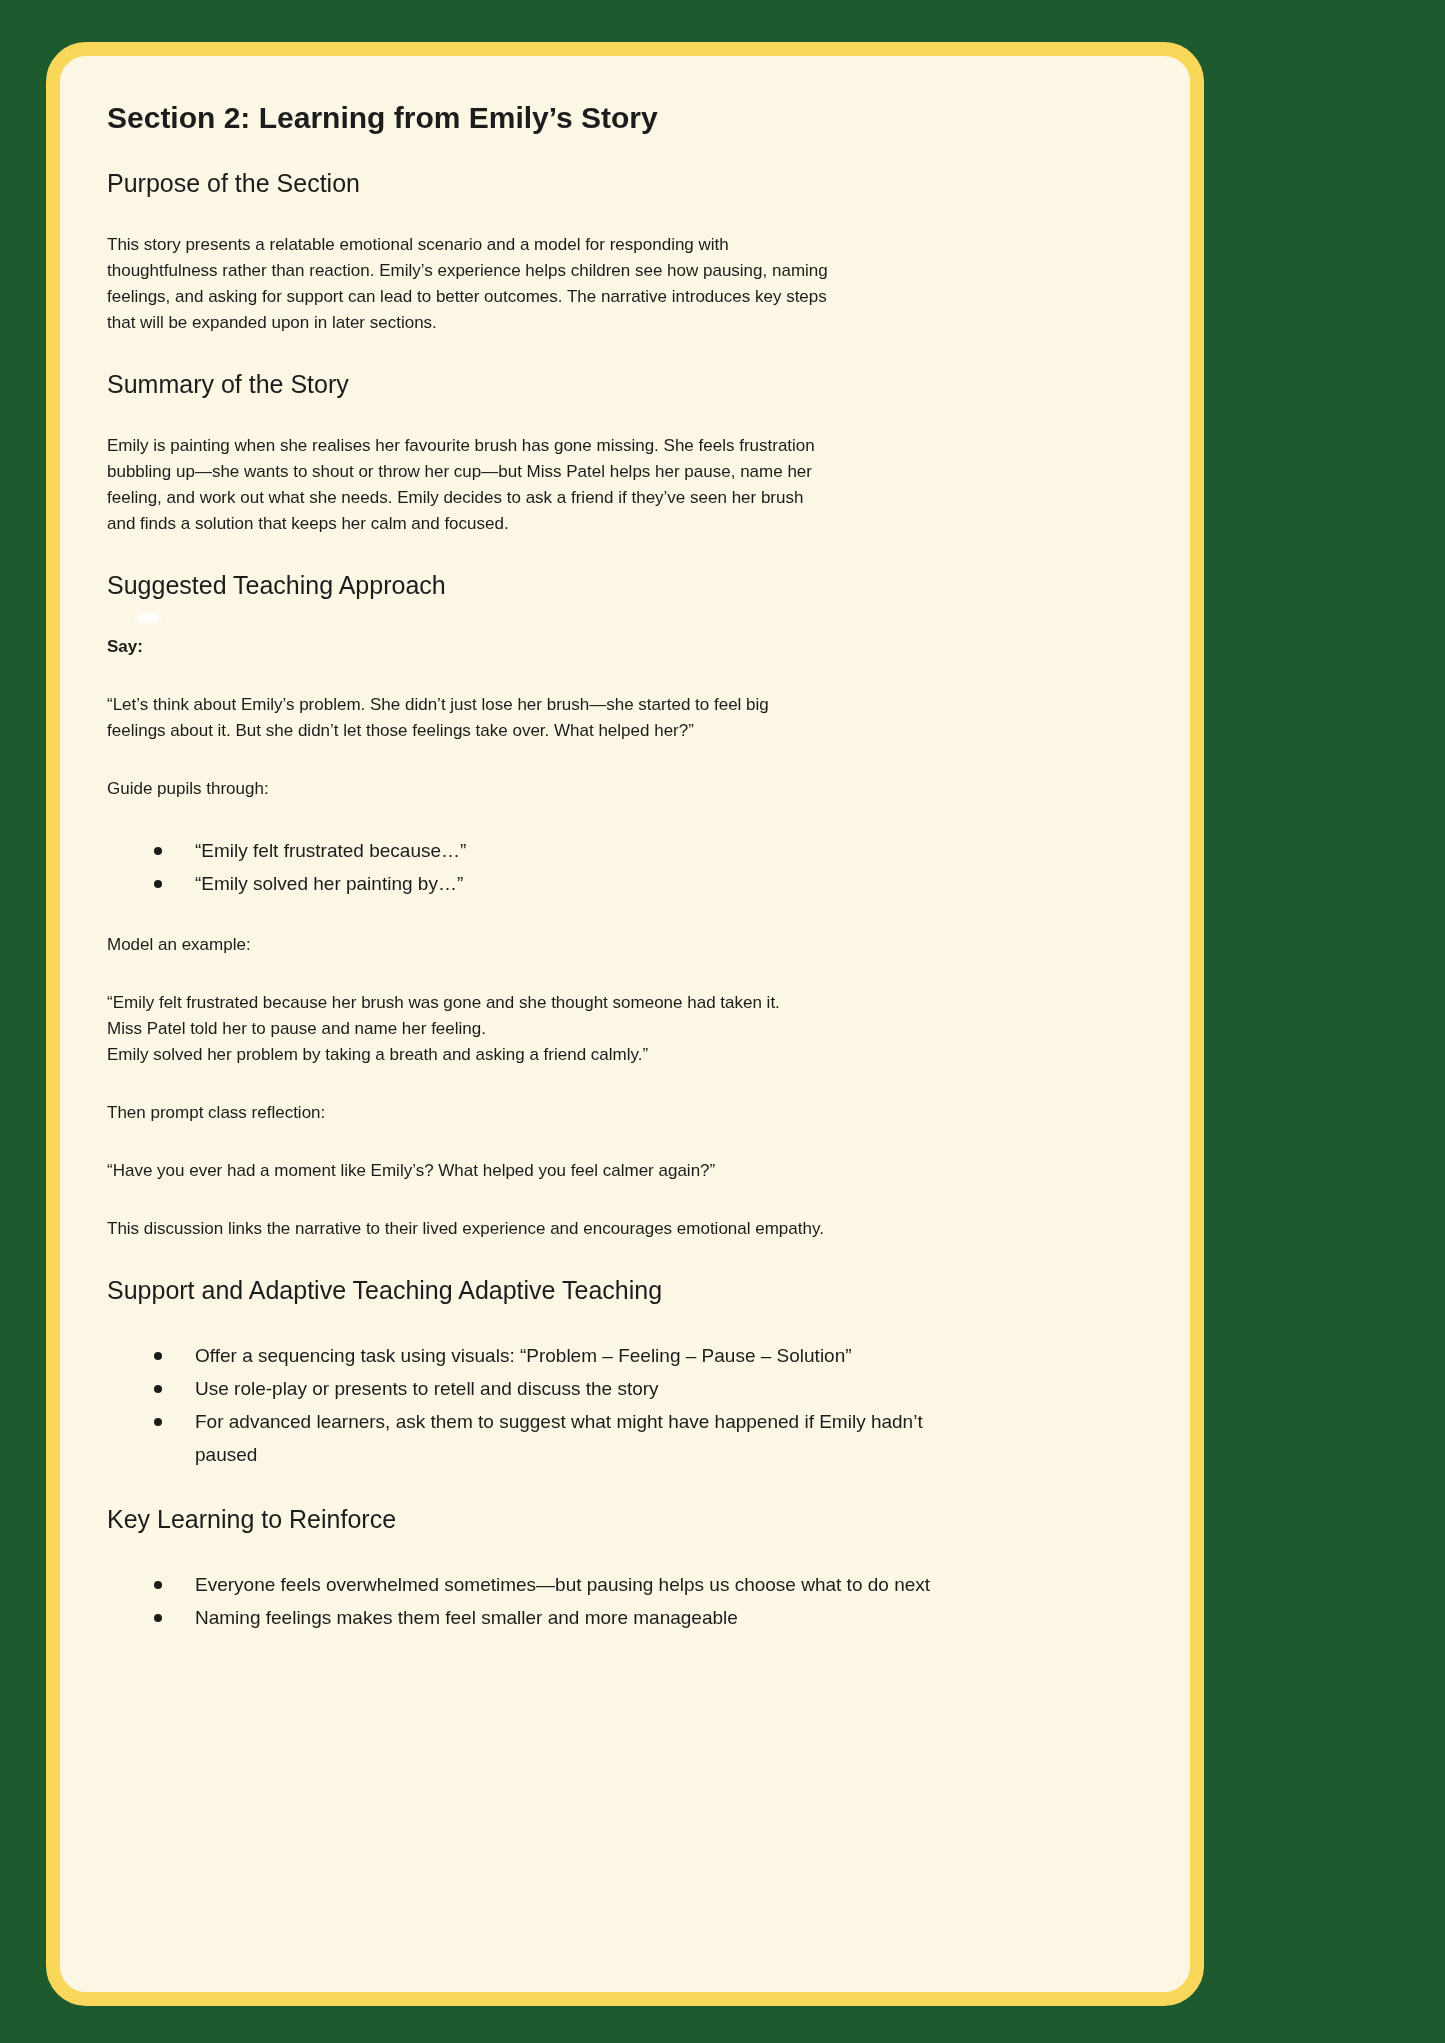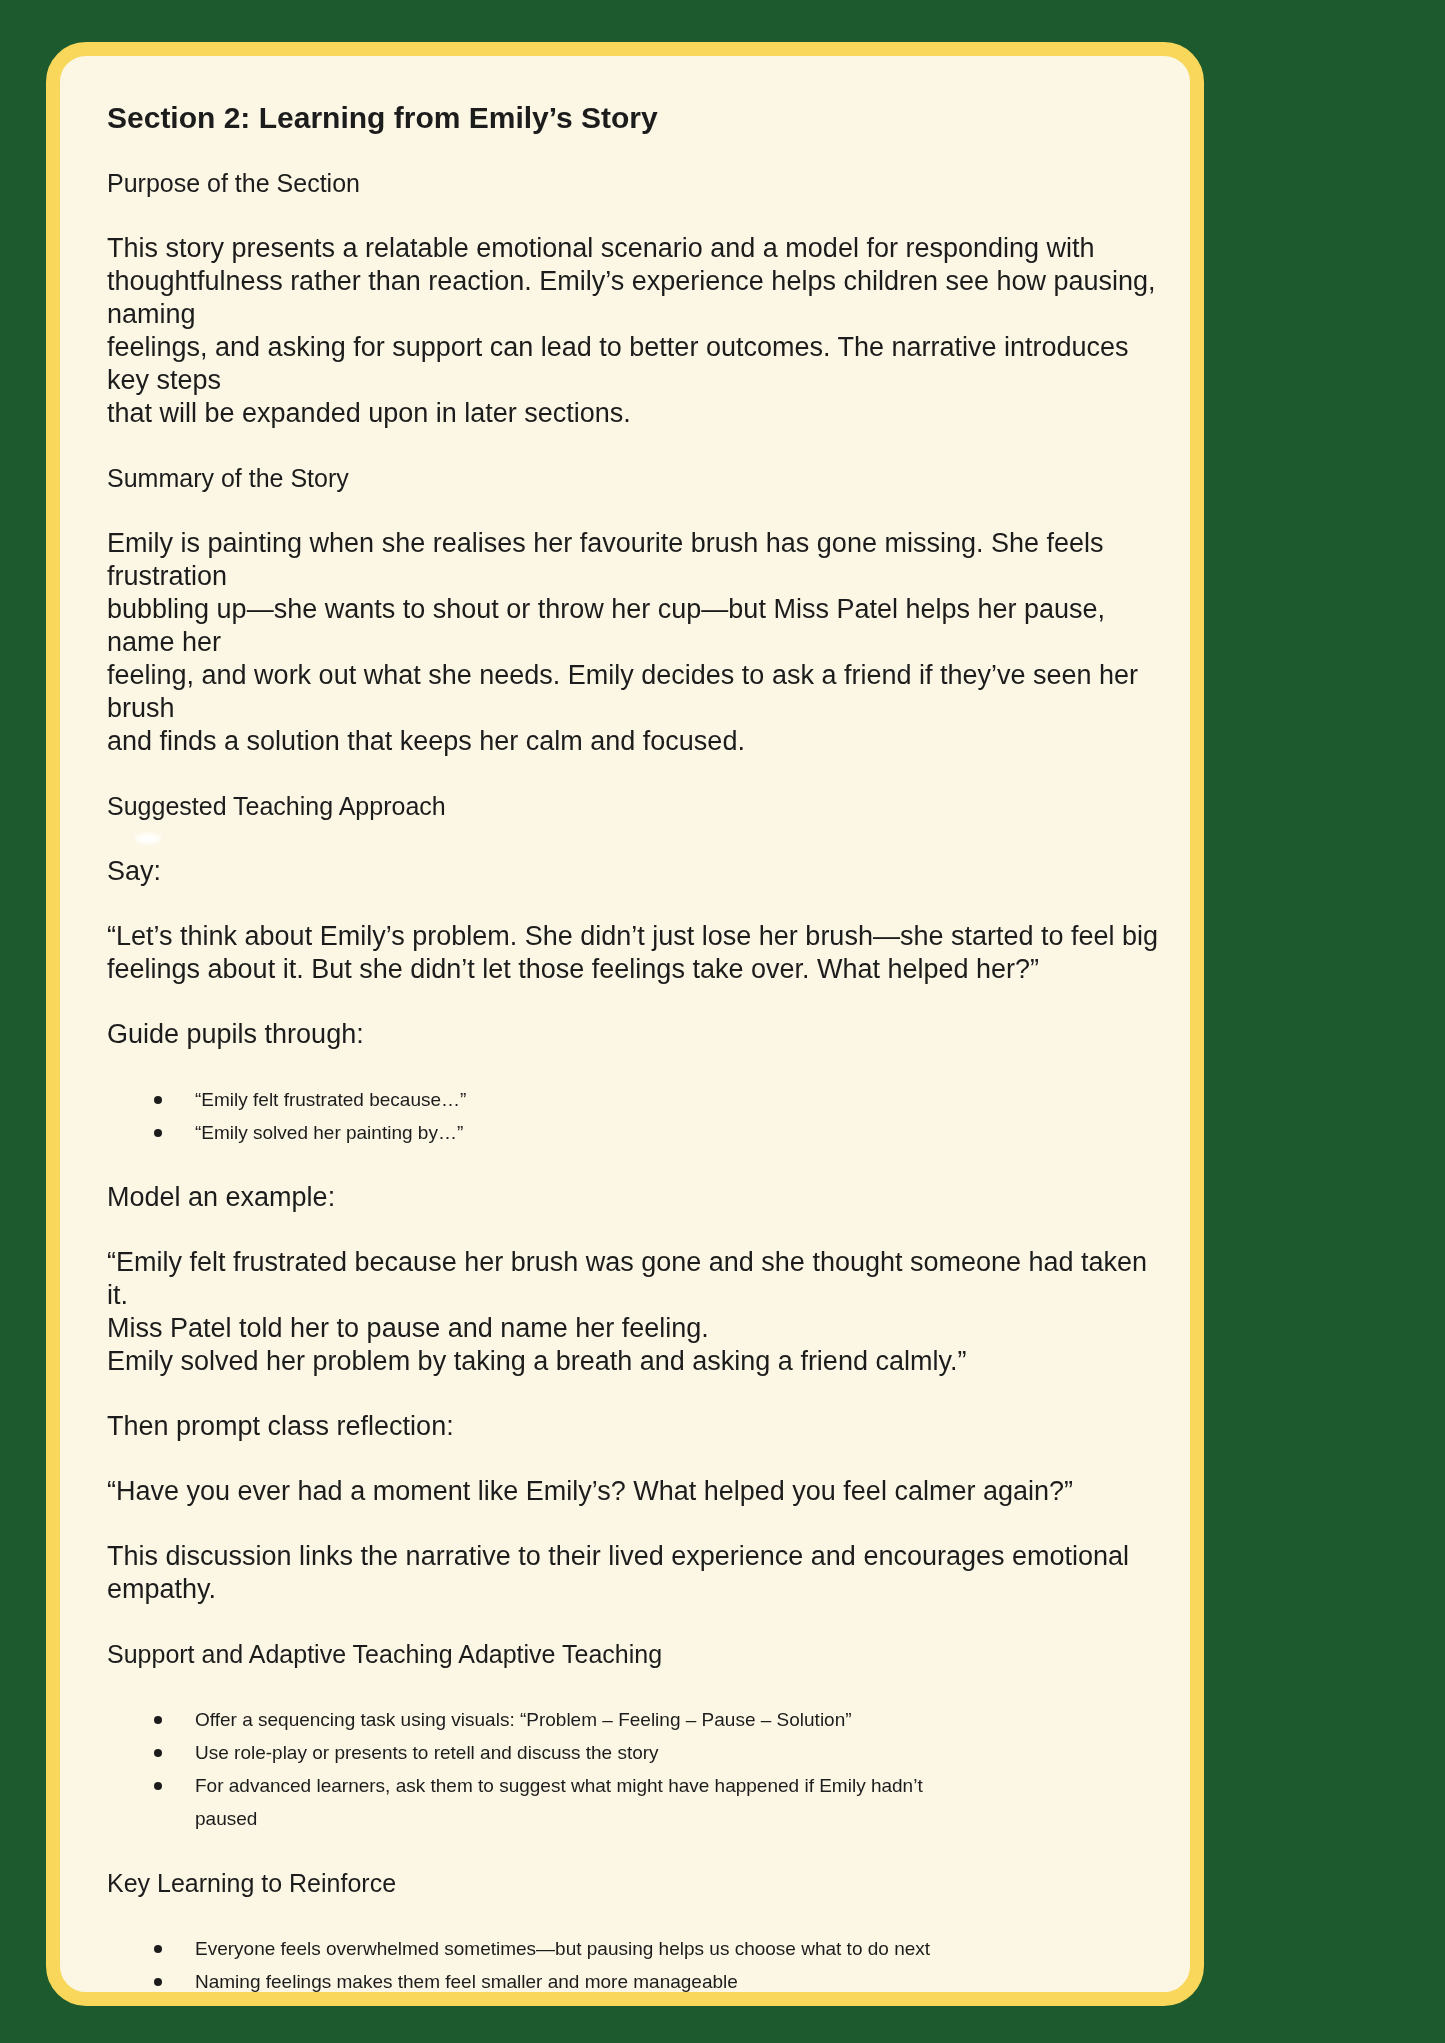--- a/index.html
+++ b/index.html
@@ -33,22 +33,22 @@
     white-space: pre-line;
   }
   .h2 {
     font-size: 25px;
     font-weight: normal;
     line-height: 33px;
     margin-bottom: 32px;
     white-space: pre-line;
   }
   .para {
-    font-size: 27px;
-    line-height: 33px;
+    font-size: 17px;
+    line-height: 26px;
     margin-bottom: 32px;
     white-space: pre-line;
   }
   ul.bullets {
     list-style: none;
     margin-bottom: 32px;
   }
   ul.bullets li {
     position: relative;
     font-size: 19px;
@@ -59,21 +59,21 @@
   ul.bullets li::before {
     content: "";
     position: absolute;
     left: 47px;
     top: 13px;
     width: 8px;
     height: 8px;
     border-radius: 50%;
     background: #1C1C1C;
   }
-  .say-wrap { position: relative; }
+  .say-wrap { position: relative; font-weight: bold; }
   .artifact-dot {
     position: absolute;
     left: 28px;
     top: -22px;
     width: 26px;
     height: 11px;
     border-radius: 50%;
     background: rgba(255, 255, 255, 0.9);
     filter: blur(2px);
     pointer-events: none;

